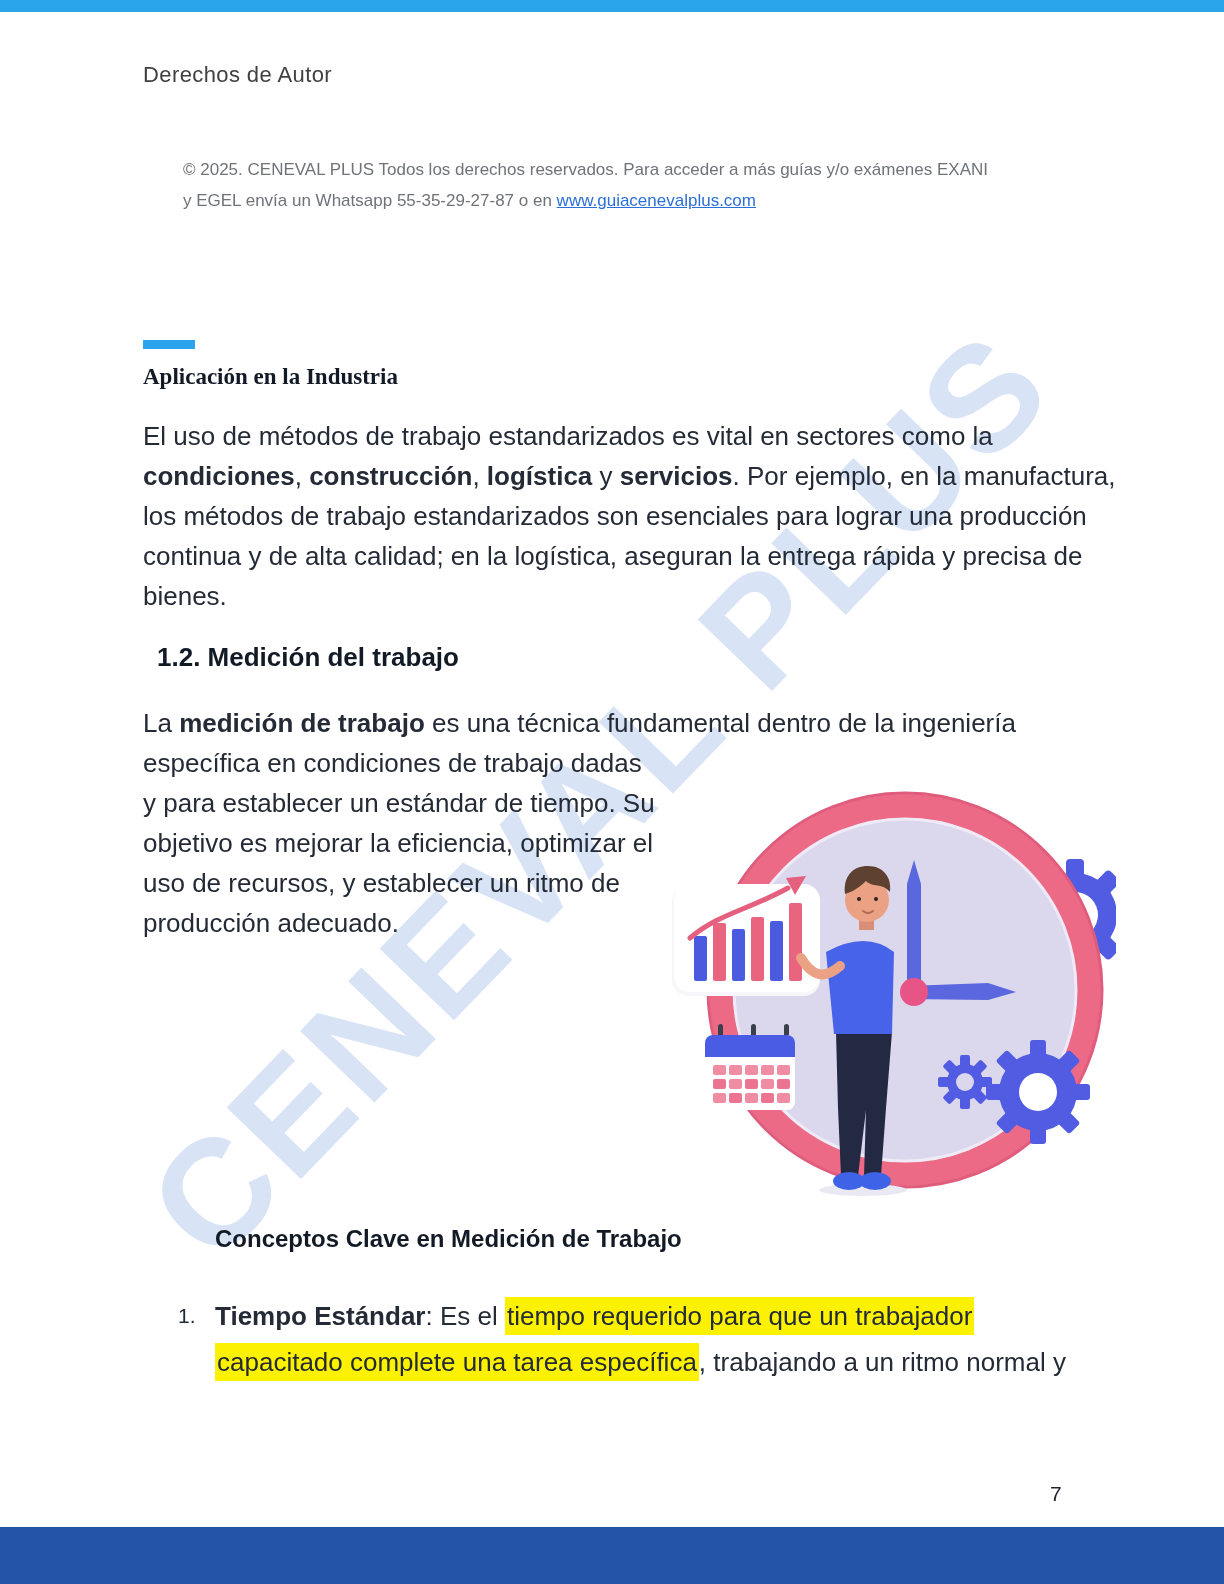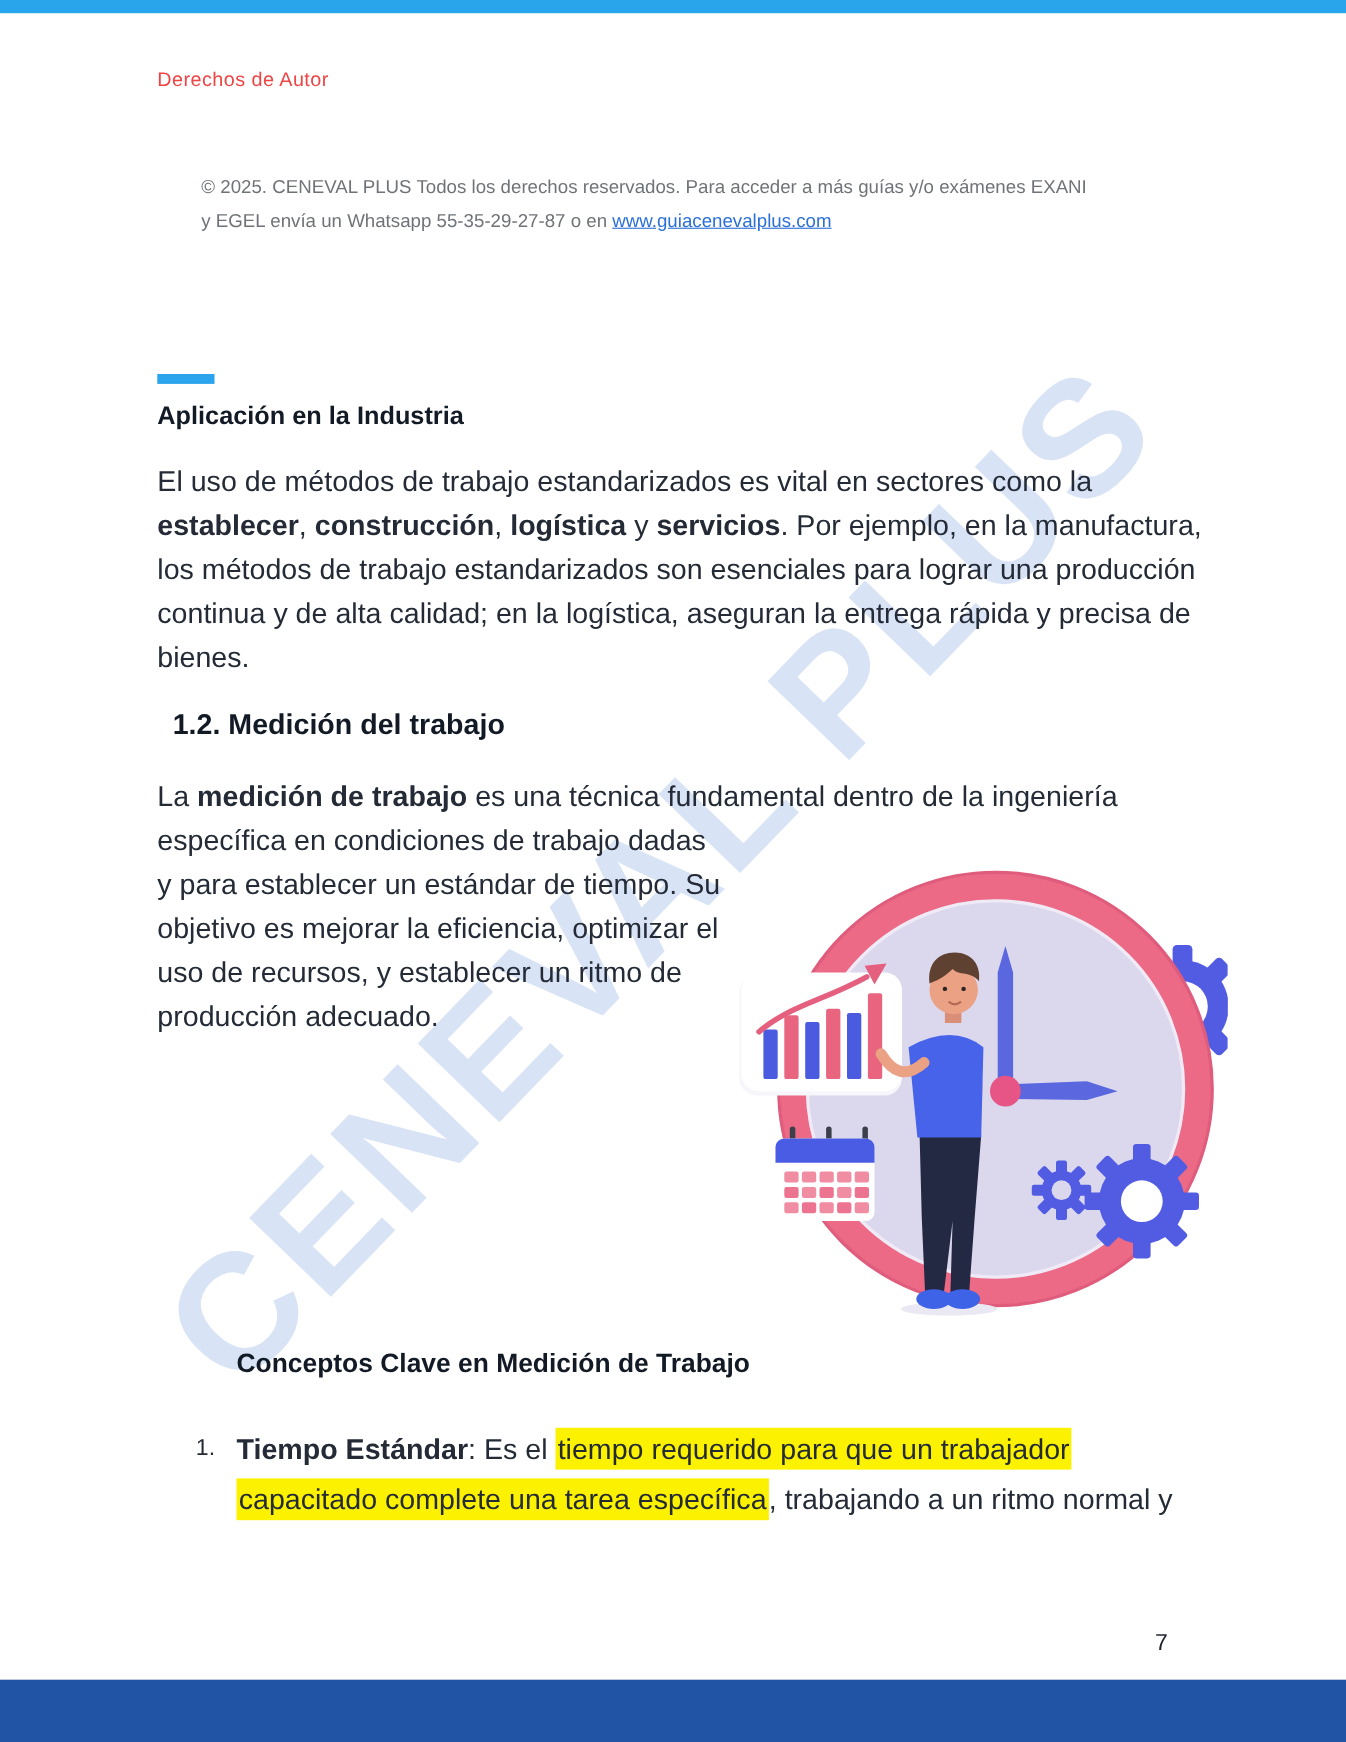--- a/index.html
+++ b/index.html
@@ -2,27 +2,27 @@
 <html><head>
 <meta charset="utf-8">
 <style>
   html,body{margin:0;padding:0;background:#fff;}
   .page{position:relative;width:1224px;height:1584px;background:#ffffff;overflow:hidden;
         font-family:"Liberation Sans","DejaVu Sans",sans-serif;color:#242b36;}
   .topbar{position:absolute;left:0;top:0;width:100%;height:12px;background:#29a5ec;z-index:3;}
   .footerbar{position:absolute;left:0;bottom:0;width:100%;height:57px;background:#2154a4;z-index:3;}
   .watermark{position:absolute;left:600px;top:795px;transform:translate(-50%,-50%) rotate(-46deg);
         font-size:150px;font-weight:800;letter-spacing:6px;color:#d8e3f6;white-space:nowrap;z-index:0;}
-  .header-label{position:absolute;left:143px;top:62px;font-size:18px;color:#ef4444;letter-spacing:.4px;z-index:1;}
+  .header-label{position:absolute;left:143px;top:62px;font-size:22px;color:#404040;letter-spacing:.4px;z-index:1;}
   .copyright{position:absolute;left:143px;top:154px;width:960px;font-size:17px;color:#6f7378;z-index:1;margin-left:40px;}
   .copyright .tline{height:31px;line-height:31px;white-space:nowrap;}
   a.link{color:#2b6fd8;text-decoration:underline;cursor:pointer;}
   .content{position:absolute;left:143px;top:340px;width:940px;z-index:1;}
   .accent-bar{width:52px;height:9px;background:#2aa4ec;margin:0 0 15px 0;}
-  .h2{font-size:23px;font-weight:bold;color:#121a26;margin:0 0 26px 0;}
+  .h2{font-size:23px;font-weight:bold;color:#121a26;margin:0 0 26px 0;font-family:Liberation Serif, serif;}
   .h3{font-size:26px;font-weight:bold;color:#121a26;margin:26px 0 30px 14px;}
   .para .tline{height:40px;line-height:40px;font-size:26px;white-space:nowrap;color:#242b36;}
   .b{font-weight:bold;}
   .hl{background:#fcf200;padding:4px 2px;}
   .concepts-title{font-size:24px;font-weight:bold;color:#121a26;margin:282px 0 0 72px;}
   .list{margin:40px 0 0 35px;}
   .list-row{display:flex;}
   .list-marker{width:37px;font-size:21px;line-height:46px;color:#242b36;}
   .list-text .tline{height:46px;line-height:46px;font-size:26px;white-space:nowrap;}
   .page-number{position:absolute;left:1050px;top:1482px;font-size:21px;color:#1c232e;z-index:1;}
@@ -42,21 +42,21 @@
   <div class="copyright">
       <div class="tline"><span>© 2025. CENEVAL PLUS  Todos los derechos reservados. Para acceder a más guías y/o exámenes EXANI</span></div>
       <div class="tline"><span>y EGEL envía un Whatsapp 55-35-29-27-87  o en </span><a class="link">www.guiacenevalplus.com</a></div>
     </div>
 
   <div class="content">
     <div class="accent-bar"></div>
     <div class="h2">Aplicación en la Industria</div>
     <div class="para">
         <div class="tline"><span>El uso de métodos de trabajo estandarizados es vital en sectores como la</span></div>
-        <div class="tline"><span class="b">establecer</span><span>, </span><span class="b">construcción</span><span>, </span><span class="b">logística</span><span> y </span><span class="b">servicios</span><span>. Por ejemplo, en la manufactura,</span></div>
+        <div class="tline"><span class="b">condiciones</span><span>, </span><span class="b">construcción</span><span>, </span><span class="b">logística</span><span> y </span><span class="b">servicios</span><span>. Por ejemplo, en la manufactura,</span></div>
         <div class="tline"><span>los métodos de trabajo estandarizados son esenciales para lograr una producción</span></div>
         <div class="tline"><span>continua y de alta calidad; en la logística, aseguran la entrega rápida y precisa de</span></div>
         <div class="tline"><span>bienes.</span></div>
       </div>
     <div class="h3">1.2. Medición del trabajo</div>
     <div class="para">
         <div class="tline"><span>La </span><span class="b">medición de trabajo</span><span> es una técnica fundamental dentro de la ingeniería</span></div>
         <div class="tline"><span>específica en condiciones de trabajo dadas</span></div>
         <div class="tline"><span>y para establecer un estándar de tiempo. Su</span></div>
         <div class="tline"><span>objetivo es mejorar la eficiencia, optimizar el</span></div>

